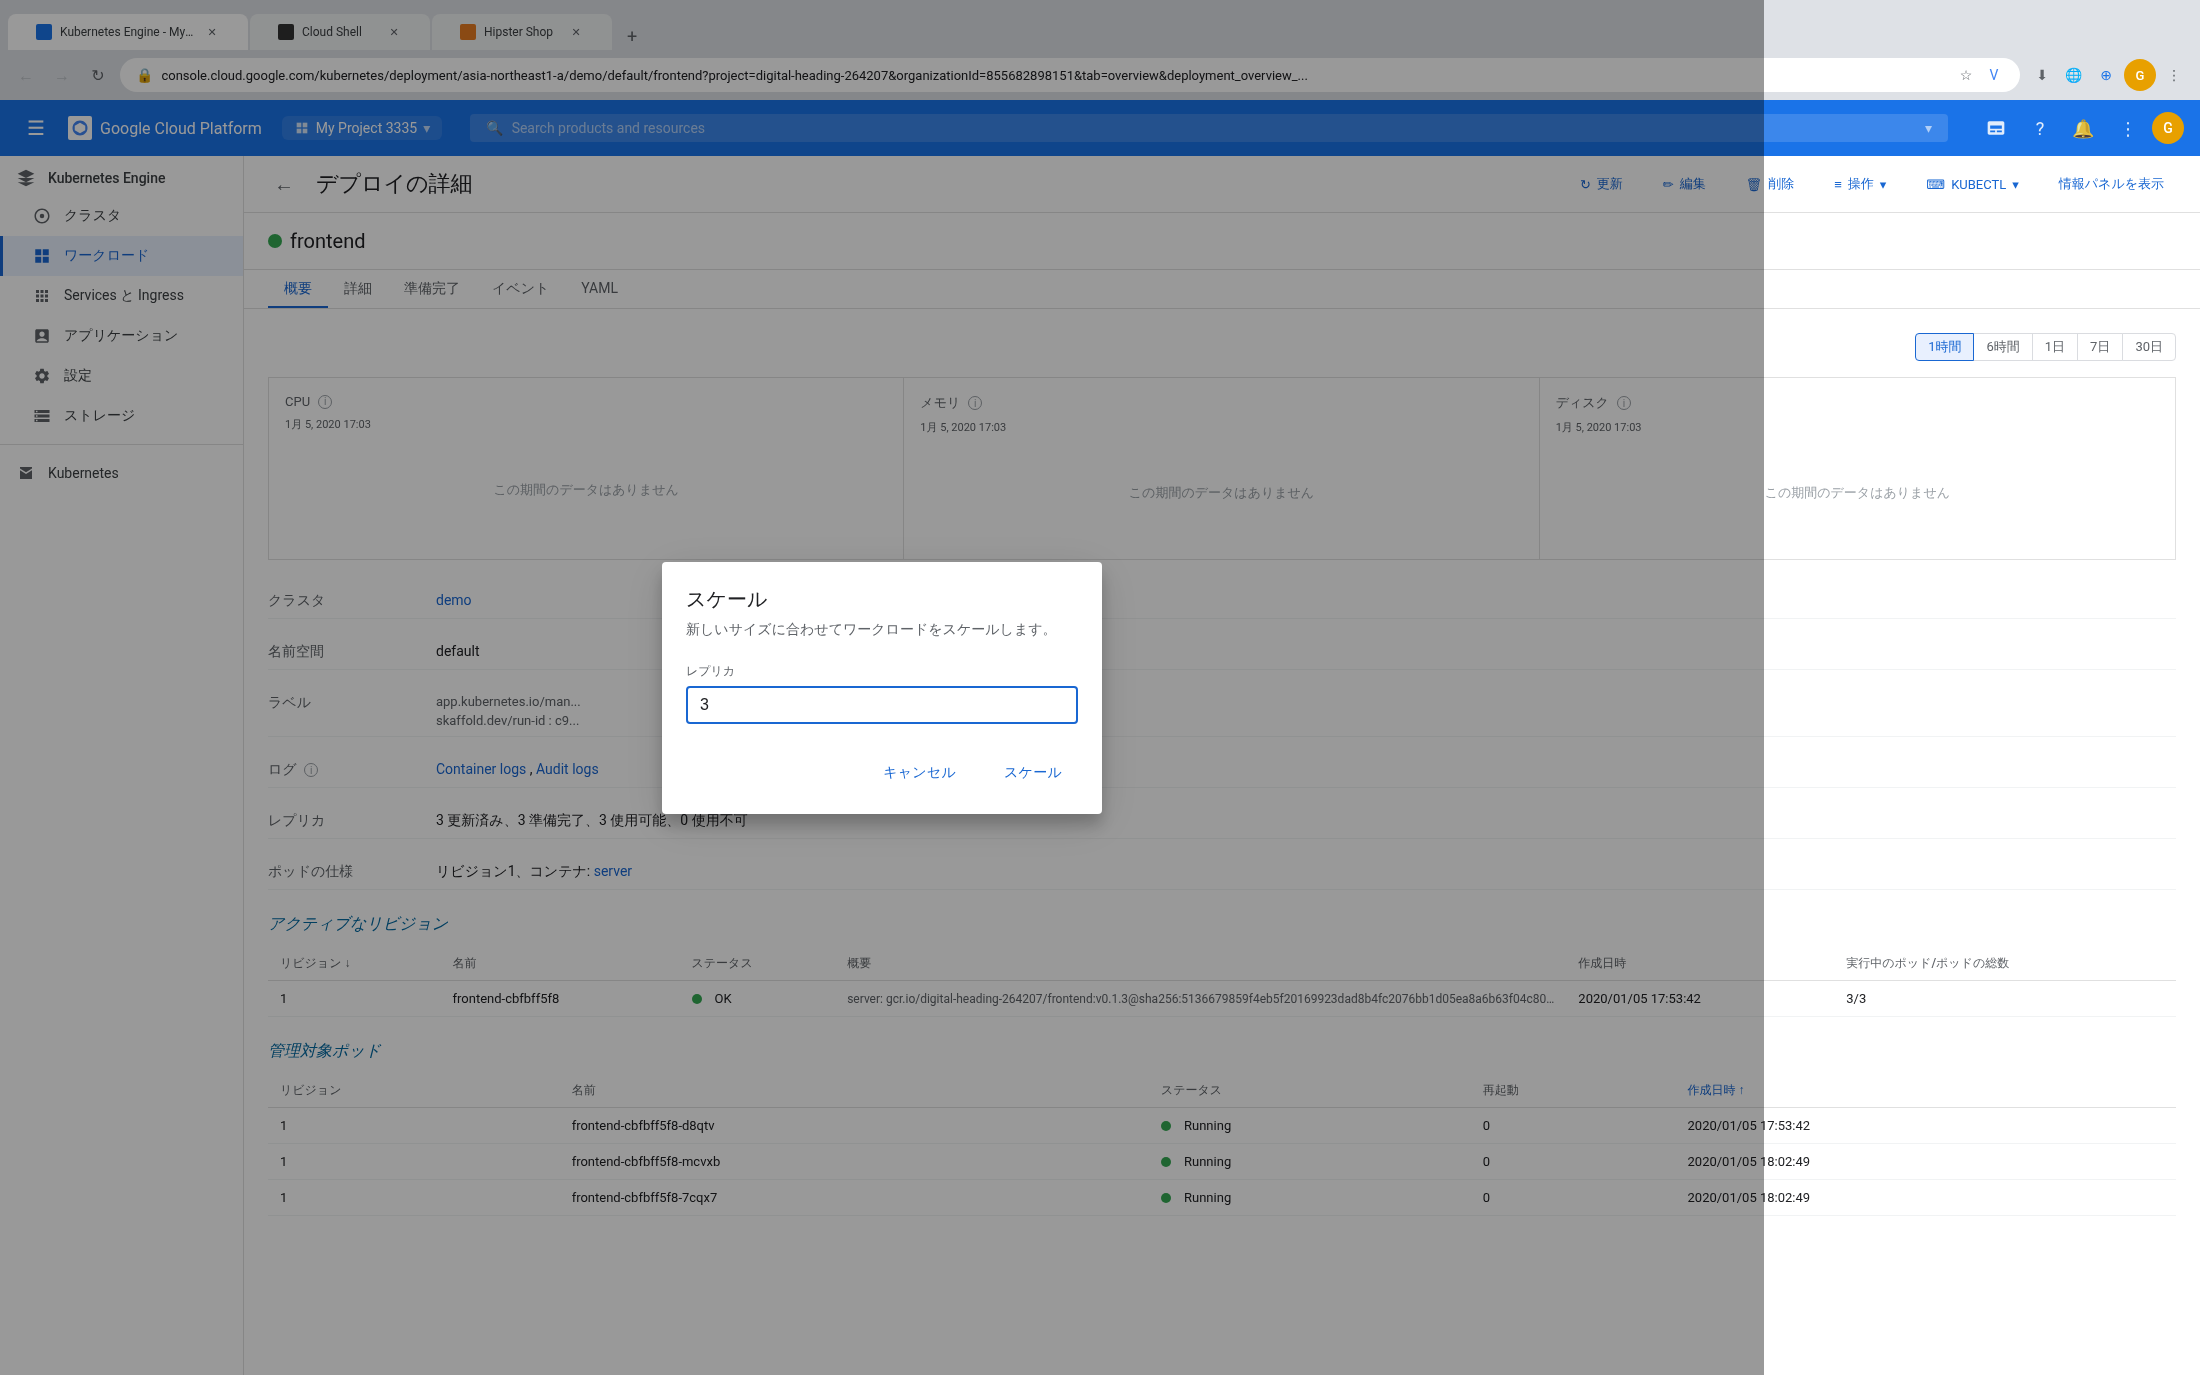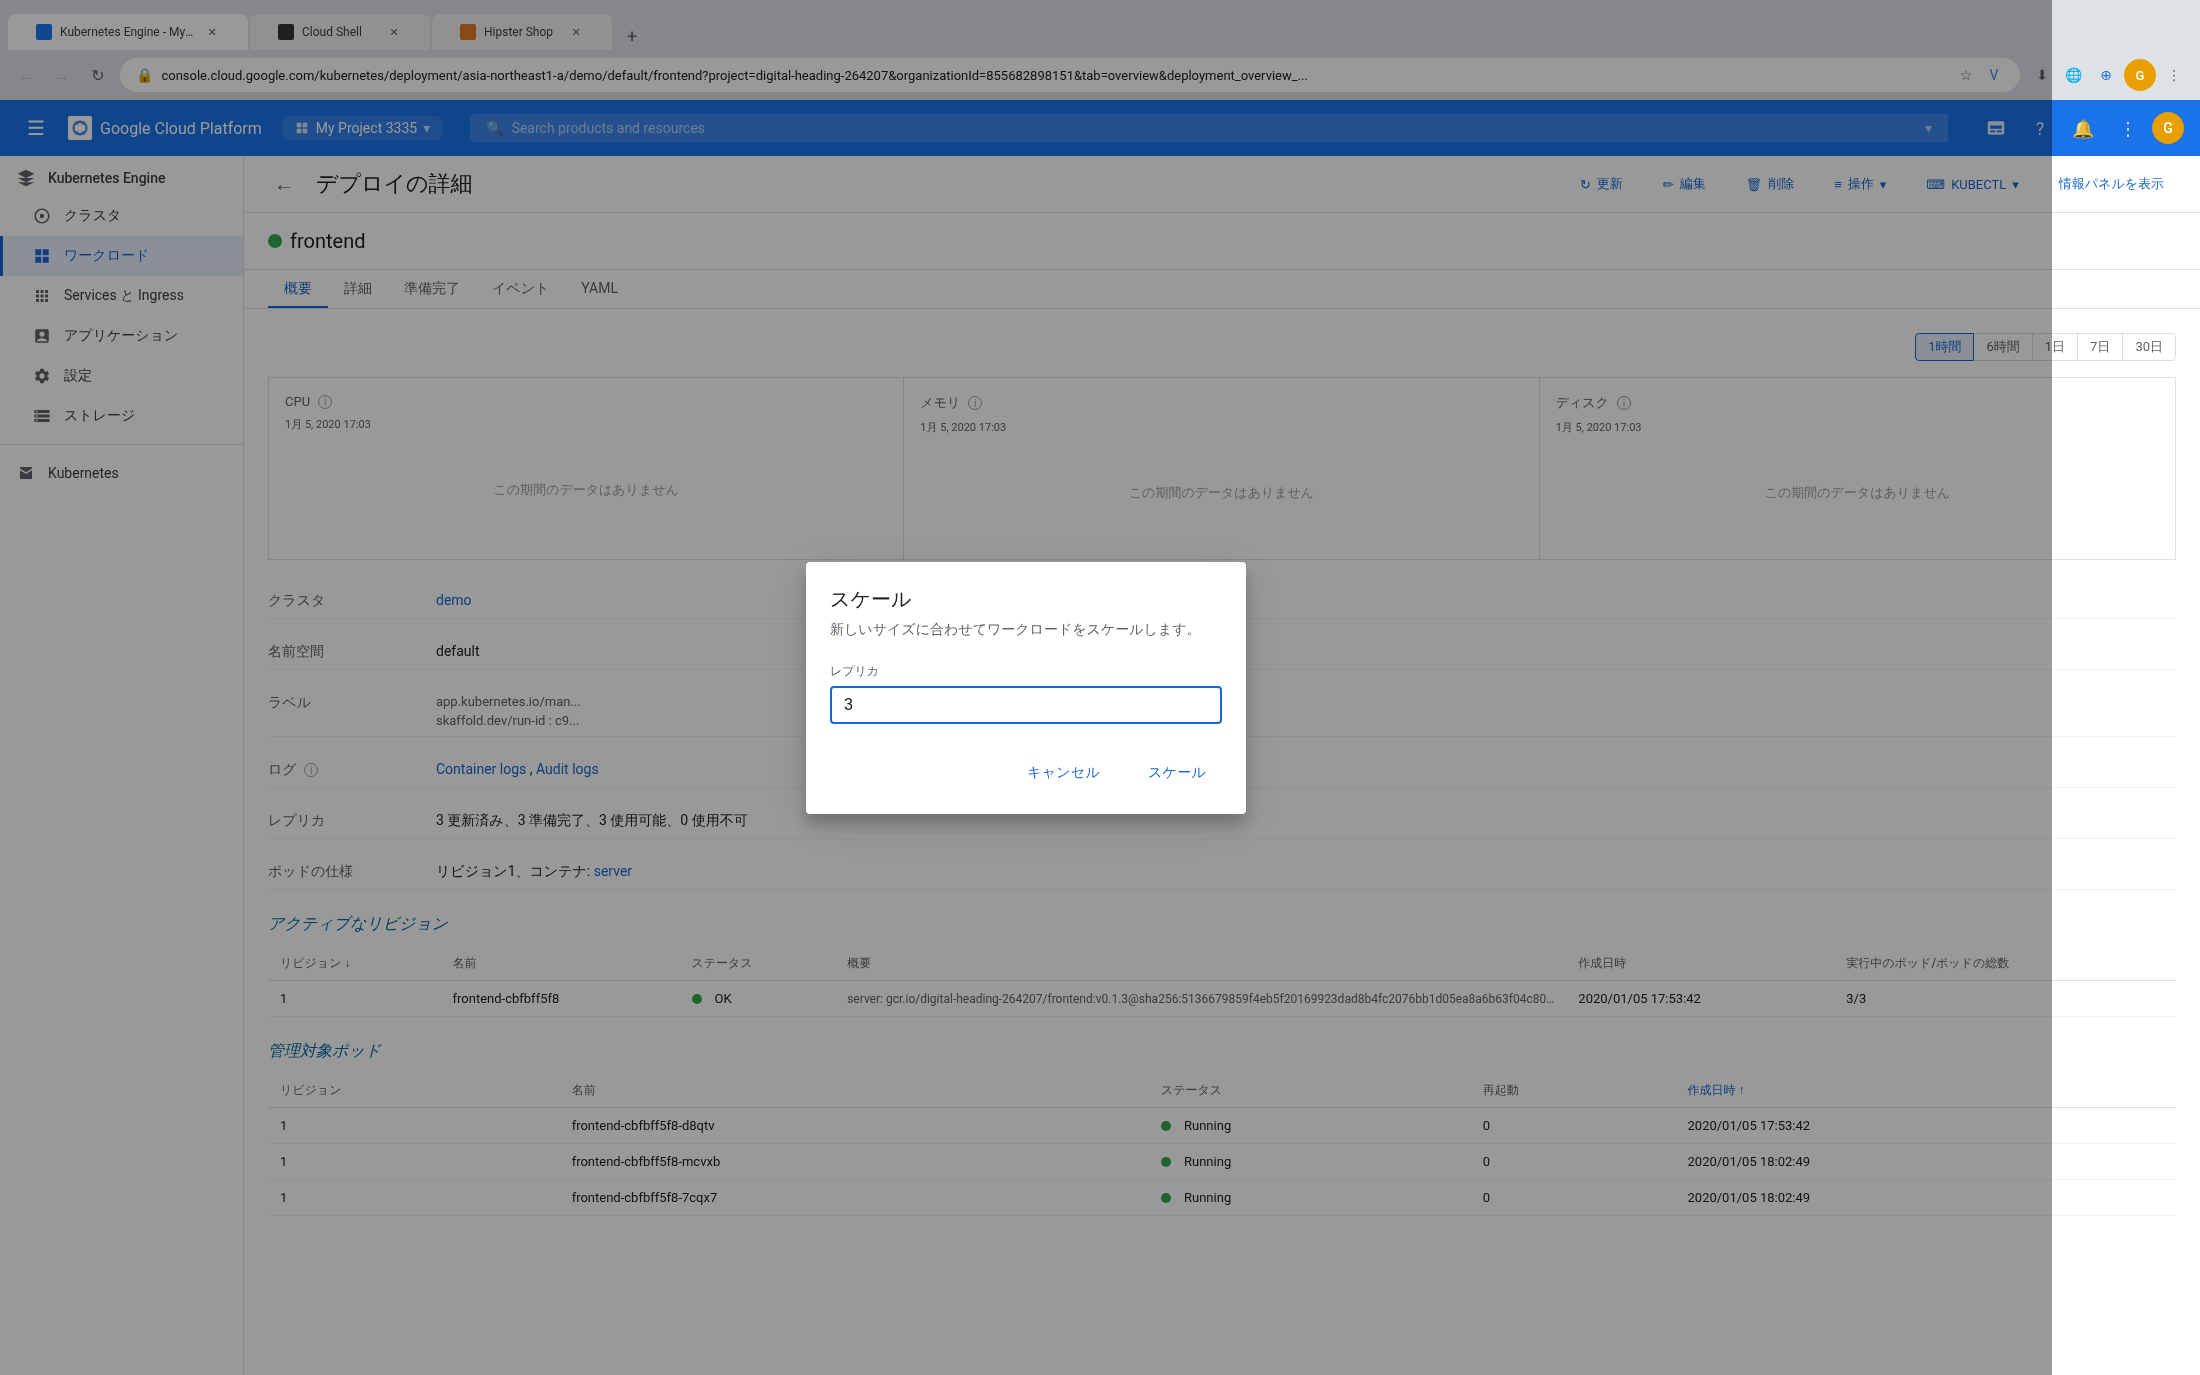--- a/index.html
+++ b/index.html
@@ -103,21 +103,21 @@
     
     .section-title { font-size: 16px; font-weight: 500; color: #0369a1; margin: 24px 0 12px; font-style: italic; }
     .data-table { width: 100%; border-collapse: collapse; }
     .data-table th { text-align: left; padding: 8px 12px; font-size: 12px; color: #5f6368; border-bottom: 1px solid #e0e0e0; font-weight: 500; }
     .data-table td { padding: 10px 12px; font-size: 13px; color: #202124; border-bottom: 1px solid #f1f3f4; }
     .data-table th.sortable { cursor: pointer; }
     .status-ok { display: flex; align-items: center; gap: 13px; color: #202124; }
     .status-dot-sm { width: 10px; height: 10px; border-radius: 50%; background: #34a853; flex-shrink: 0; }
 
     
-    .modal-overlay { position: fixed; top: 0; left: 0; width: 2052px; height: 1375px; background: rgba(0,0,0,0.4); display: flex; align-items: center; justify-content: center; z-index: 1000; }
+    .modal-overlay { position: fixed; top: 0; left: 0; width: 1764px; height: 1375px; background: rgba(0,0,0,0.4); display: flex; align-items: center; justify-content: center; z-index: 1000; }
     .modal { background: #fff; border-radius: 4px; width: 440px; padding: 24px; box-shadow: 0 11px 15px rgba(0,0,0,0.2), 0 9px 46px rgba(0,0,0,0.12); position: relative; }
     .modal-title { font-size: 20px; font-weight: 400; color: #202124; margin-bottom: 8px; }
     .modal-desc { font-size: 14px; color: #5f6368; margin-bottom: 24px; }
     .modal-field-label { font-size: 12px; color: #5f6368; margin-bottom: 6px; }
     .modal-input { width: 100%; border: 2px solid #1967d2; border-radius: 4px; padding: 8px 12px; font-size: 16px; color: #202124; outline: none; }
     .modal-actions { display: flex; justify-content: flex-end; gap: 16px; margin-top: 32px; }
     .modal-btn { padding: 8px 16px; font-size: 14px; font-weight: 500; border: none; background: transparent; cursor: pointer; border-radius: 4px; letter-spacing: 0.25px; }
     .modal-btn.cancel { color: #1967d2; }
     .modal-btn.primary { color: #1967d2; }
 

